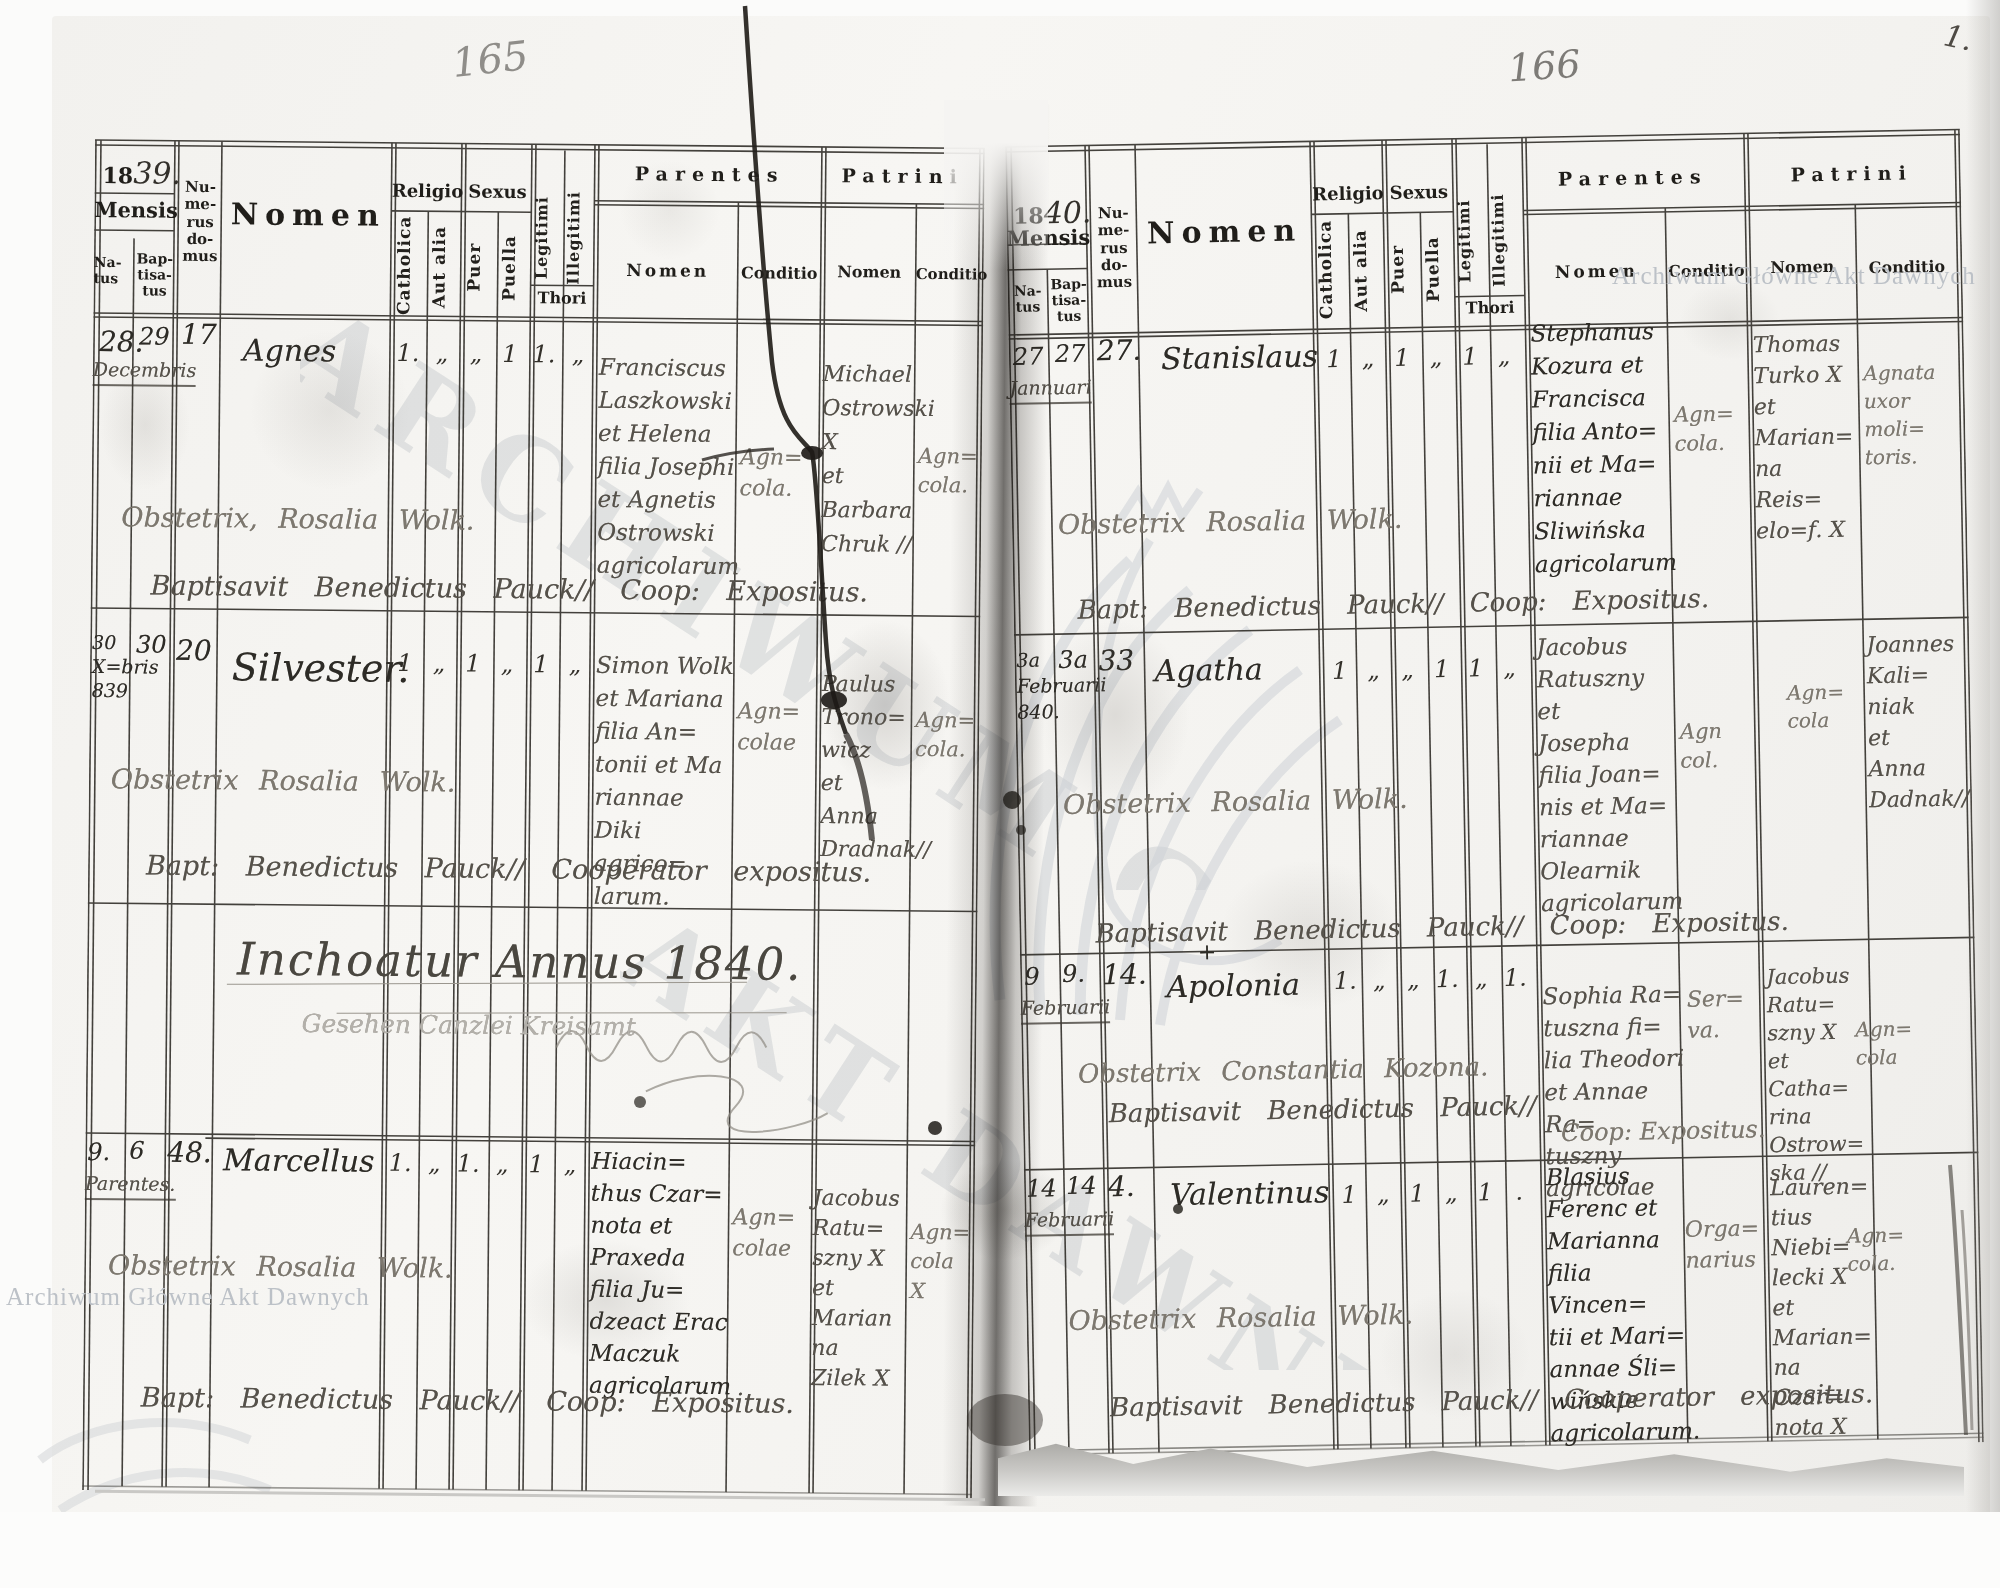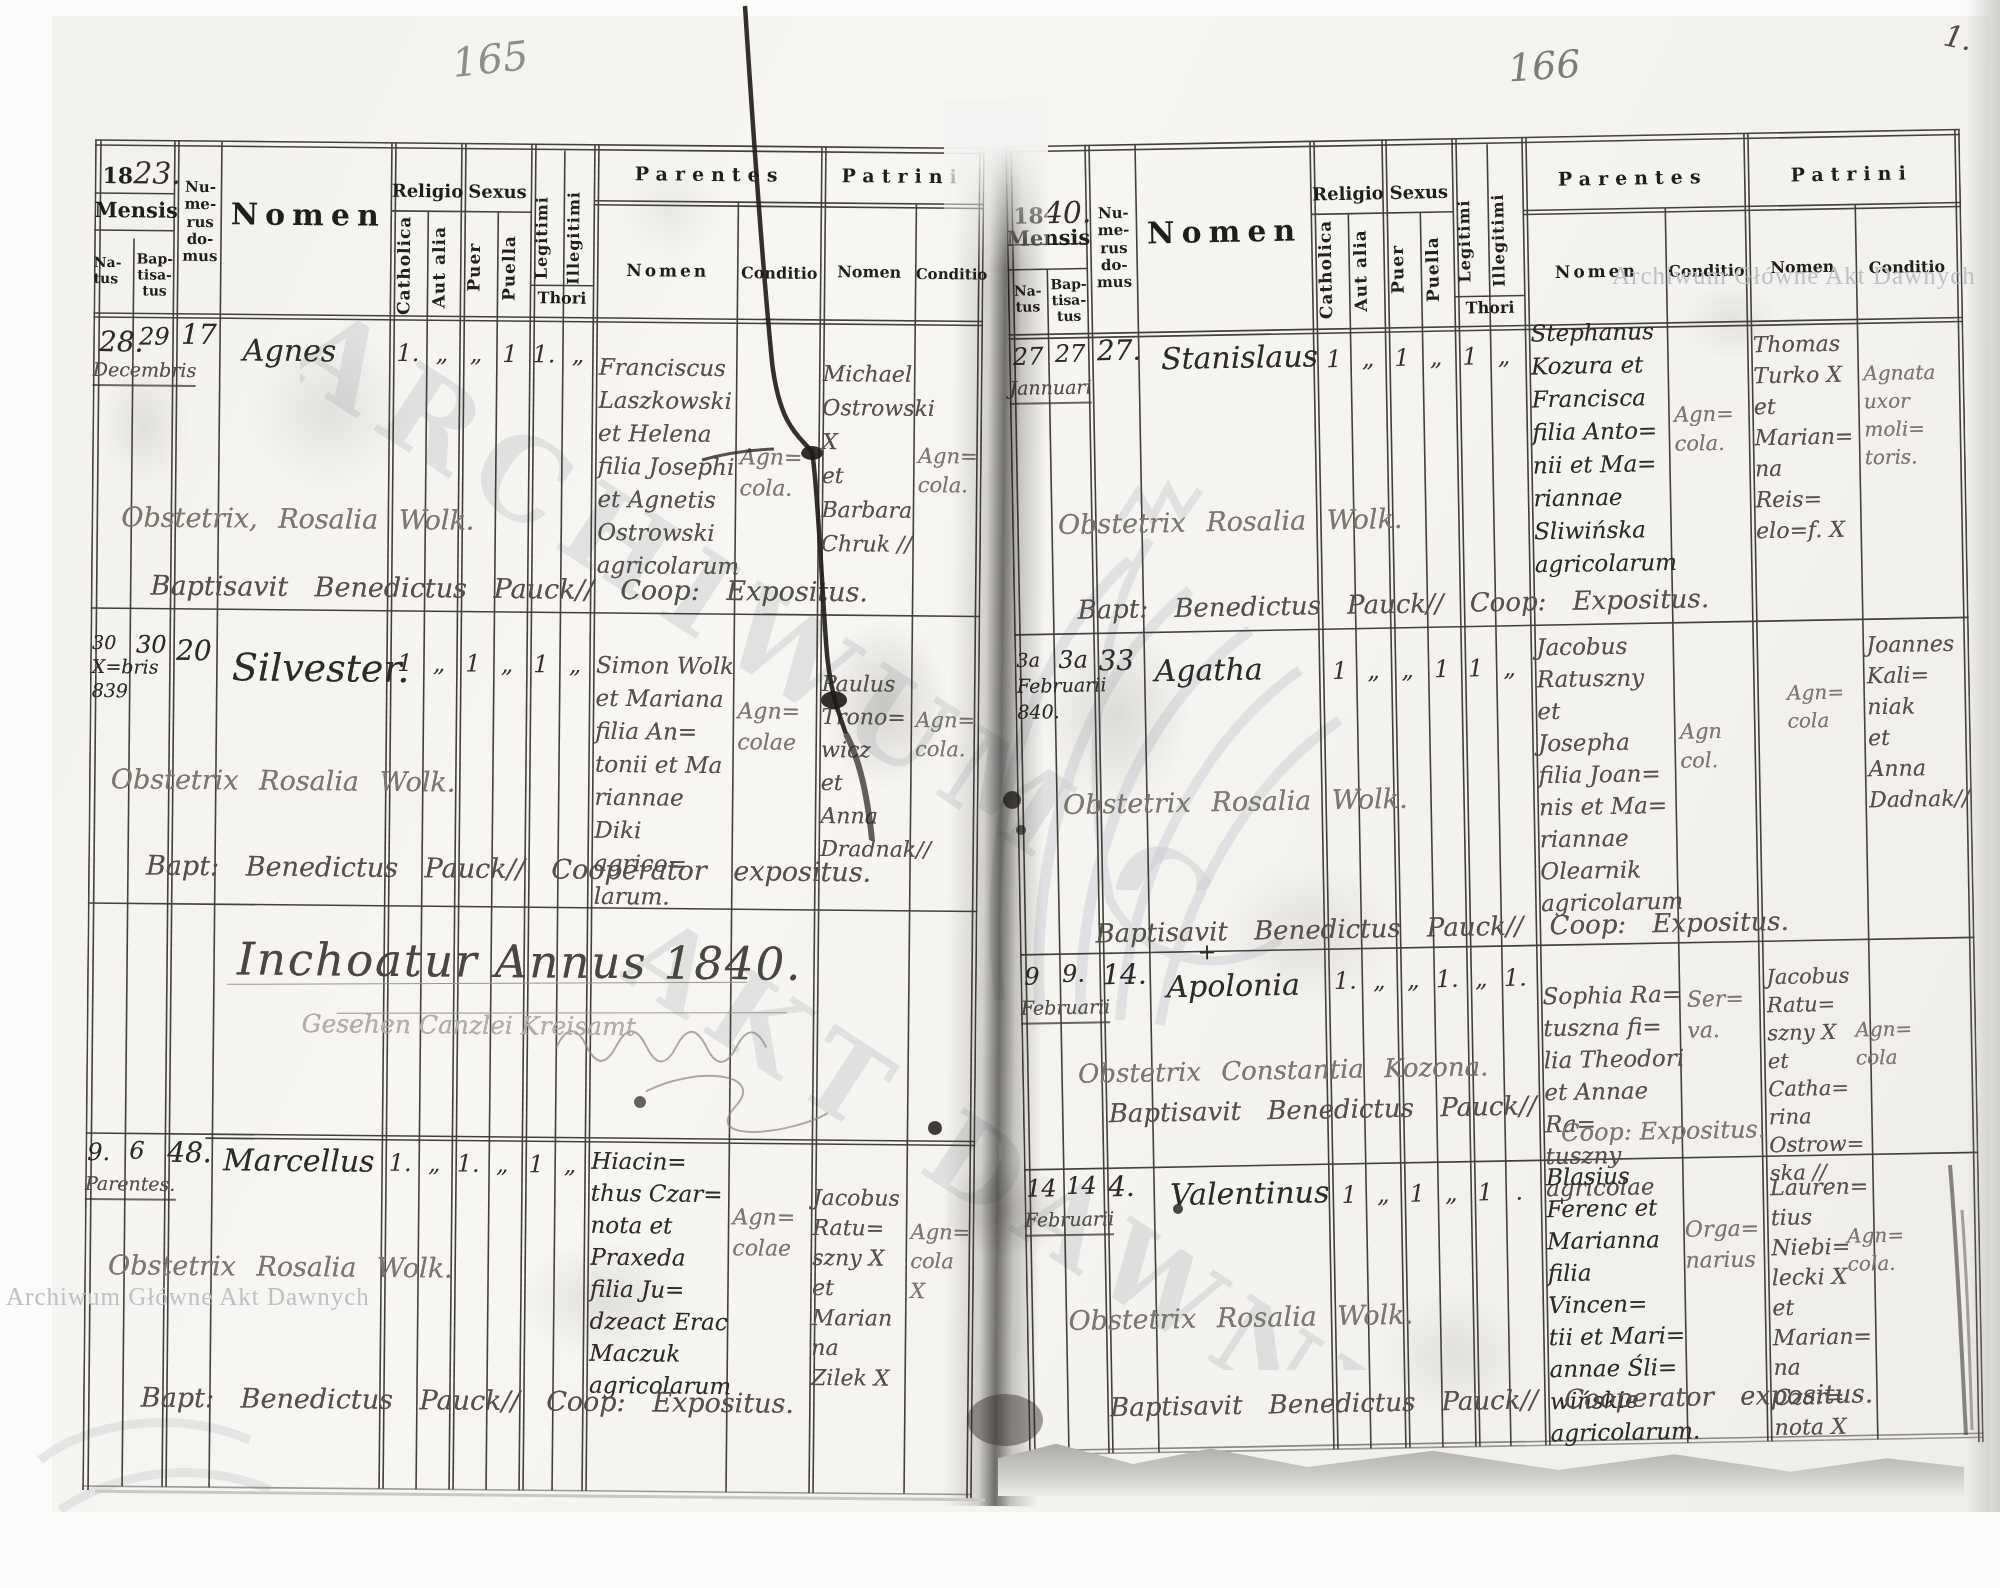--- a/index.html
+++ b/index.html
@@ -127,21 +127,21 @@
       <line x1="140" y1="845" x2="660" y2="838"></line>
       <line x1="250" y1="873" x2="700" y2="868"></line>
     </g>
     <g stroke="#8e8a82" fill="none" stroke-width="2" opacity="0.7">
       <path d="M470,905 q15,-32 30,-2 t30,0 t30,0 t30,0 t30,0 t30,0 t30,0"></path>
       <path d="M560,948 c50,-26 120,-20 90,14 c-36,40 60,26 92,6"></path>
     </g>
   </svg>
 
   <div>
-    <div class="ph" style="left:8px;top:18px;width:76px;font-size:22px"><span>18</span><span class="ys">23.</span></div>
+    <div class="ph" style="left:8px;top:18px;width:76px;font-size:22px"><span>18</span><span class="ys">39.</span></div>
     <div class="ph" style="left:0;top:60px;width:82px;font-size:21px">Mensis</div>
     <div class="ph pre" style="left:0;top:116px;width:16px;font-size:14px">Na-
 tus</div>
     <div class="ph pre" style="left:40px;top:112px;width:42px;font-size:14px">Bap-
 tisa-
 tus</div>
     <div class="ph pre" style="left:84px;top:40px;width:44px;font-size:15px">Nu-
 me-
 rus
 do-

